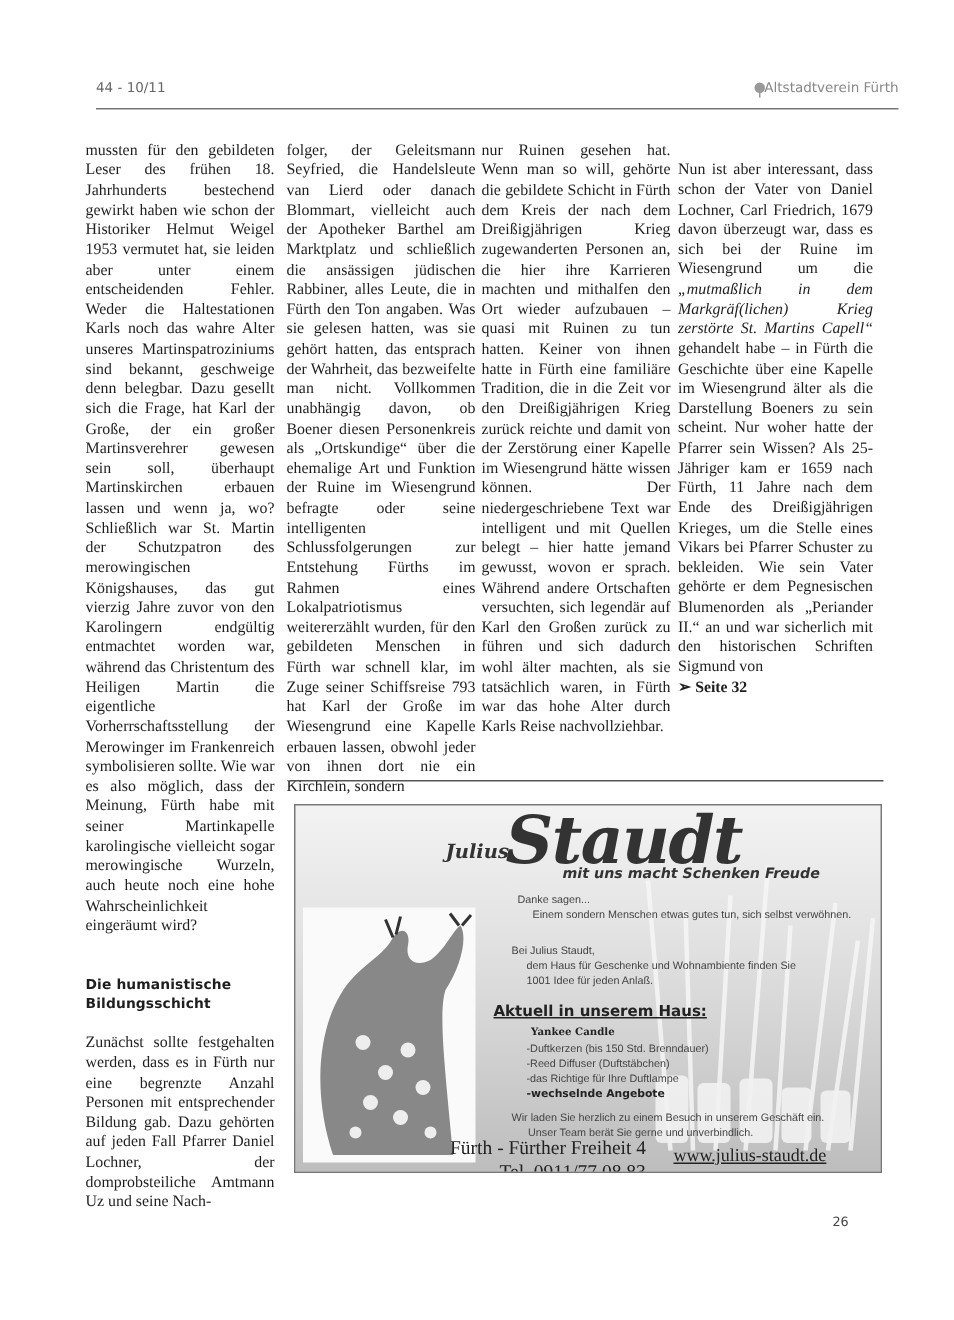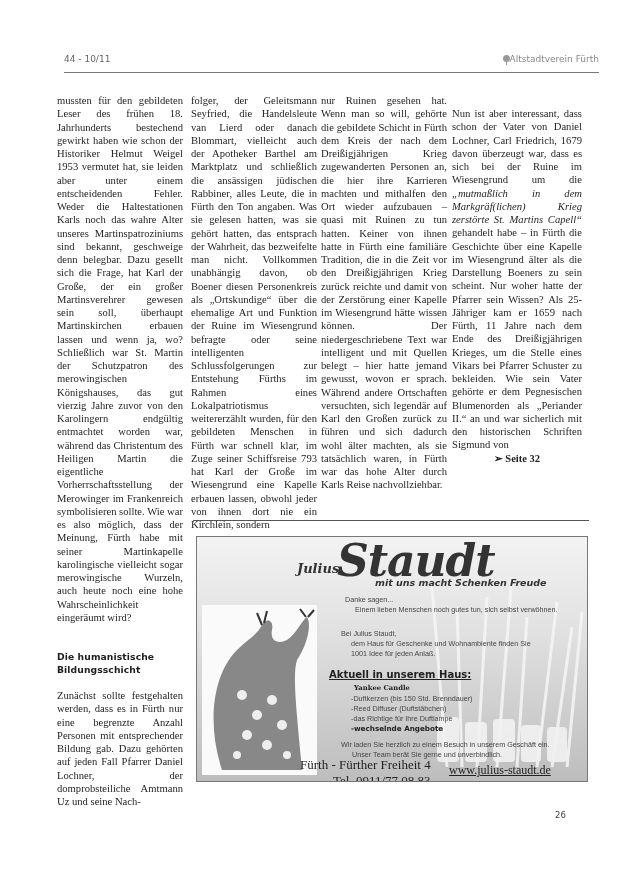--- a/index.html
+++ b/index.html
@@ -12,21 +12,21 @@
   .pin::after { content:""; position:absolute; left:3px; top:5px; width:1px; height:5px; background:#999; }
 
   .col { position:absolute; top:94px; font-family:"Liberation Serif", serif; font-size:10.6px; line-height:13.25px; text-align:justify; color:#1e1e1e; }
   .col p { margin:0; }
   .c1 { left:57px; width:126px; }
   .c2 { left:191px; width:126px; }
   .c3 { left:321px; width:126px; }
   .c4 { left:452px; width:130px; }
   .h3 { font-family:"DejaVu Sans", sans-serif; font-weight:bold; font-size:9.2px; line-height:13px; text-align:left; margin:0; letter-spacing:0.1px; }
   .italic { font-style:italic; }
-  .cont { text-align:center; font-weight:bold; font-size:10.5px; }
+  .cont { text-align:left; font-weight:bold; font-size:10.5px; }
   .rule { position:absolute; left:193px; width:396px; top:520px; height:0; border-top:1.5px solid #555; }
 
   .ad { position:absolute; left:196px; top:536px; width:390px; height:244px; border:1px solid #777;
         background: linear-gradient(180deg,#f3f3f3 0%,#e0e0e0 40%,#cfcfcf 70%,#bdbdbd 100%); overflow:hidden;text-align:right; }
   .ad-bg-sticks { position:absolute; right:0; top:30px; width:160px; height:210px; }
   .peacock { position:absolute; left:5px; top:68px; width:115px; height:170px; background:#fafafa; }
   .logo { position:absolute; left:100px; top:2px; width:260px; height:50px; }
   .logo-julius { position:absolute; left:0; top:22px; font-family:"DejaVu Serif", serif; font-style:italic; font-weight:bold; font-size:13px; color:#333; }
   .logo-staudt { position:absolute; left:40px; top:-4px; font-family:"DejaVu Serif", serif; font-style:italic; font-weight:bold; font-size:44px; color:#333; letter-spacing:-1px; }
   .slogan { position:absolute; left:178px; top:40px; font-family:"DejaVu Sans", sans-serif; font-style:italic; font-weight:bold; font-size:9.5px; color:#333; }
@@ -108,21 +108,21 @@
     </g>
   </svg>
 
   <div class="logo">
     <span class="logo-julius">Julius</span>
     <span class="logo-staudt">Staudt</span>
   </div>
   <span class="slogan">mit uns macht Schenken Freude</span>
 
   <span class="ad-t" style="left:127px;top:58px">Danke sagen...</span>
-  <span class="ad-t" style="left:137px;top:68px">Einem lieben Menschen noch gutes tun, sich selbst verwöhnen.</span>
+  <span class="ad-t" style="left:137px;top:68px">Einem sondern Menschen etwas gutes tun, sich selbst verwöhnen.</span>
 
   <span class="ad-t" style="left:123px;top:92px">Bei Julius Staudt,</span>
   <span class="ad-t" style="left:133px;top:102px">dem Haus für Geschenke und Wohnambiente finden Sie</span>
   <span class="ad-t" style="left:133px;top:112px">1001 Idee für jeden Anlaß.</span>
 
   <span class="aktuell">Aktuell in unserem Haus:</span>
   <span class="ad-t" style="left:136px;top:147px;font-weight:bold;font-family:'DejaVu Serif',serif;font-size:6.8px;color:#222">Yankee Candle</span>
   <span class="ad-t" style="left:133px;top:157px">-Duftkerzen (bis 150 Std. Brenndauer)</span>
   <span class="ad-t" style="left:133px;top:167px">-Reed Diffuser (Duftstäbchen)</span>
   <span class="ad-t" style="left:133px;top:177px">-das Richtige für Ihre Duftlampe</span>

